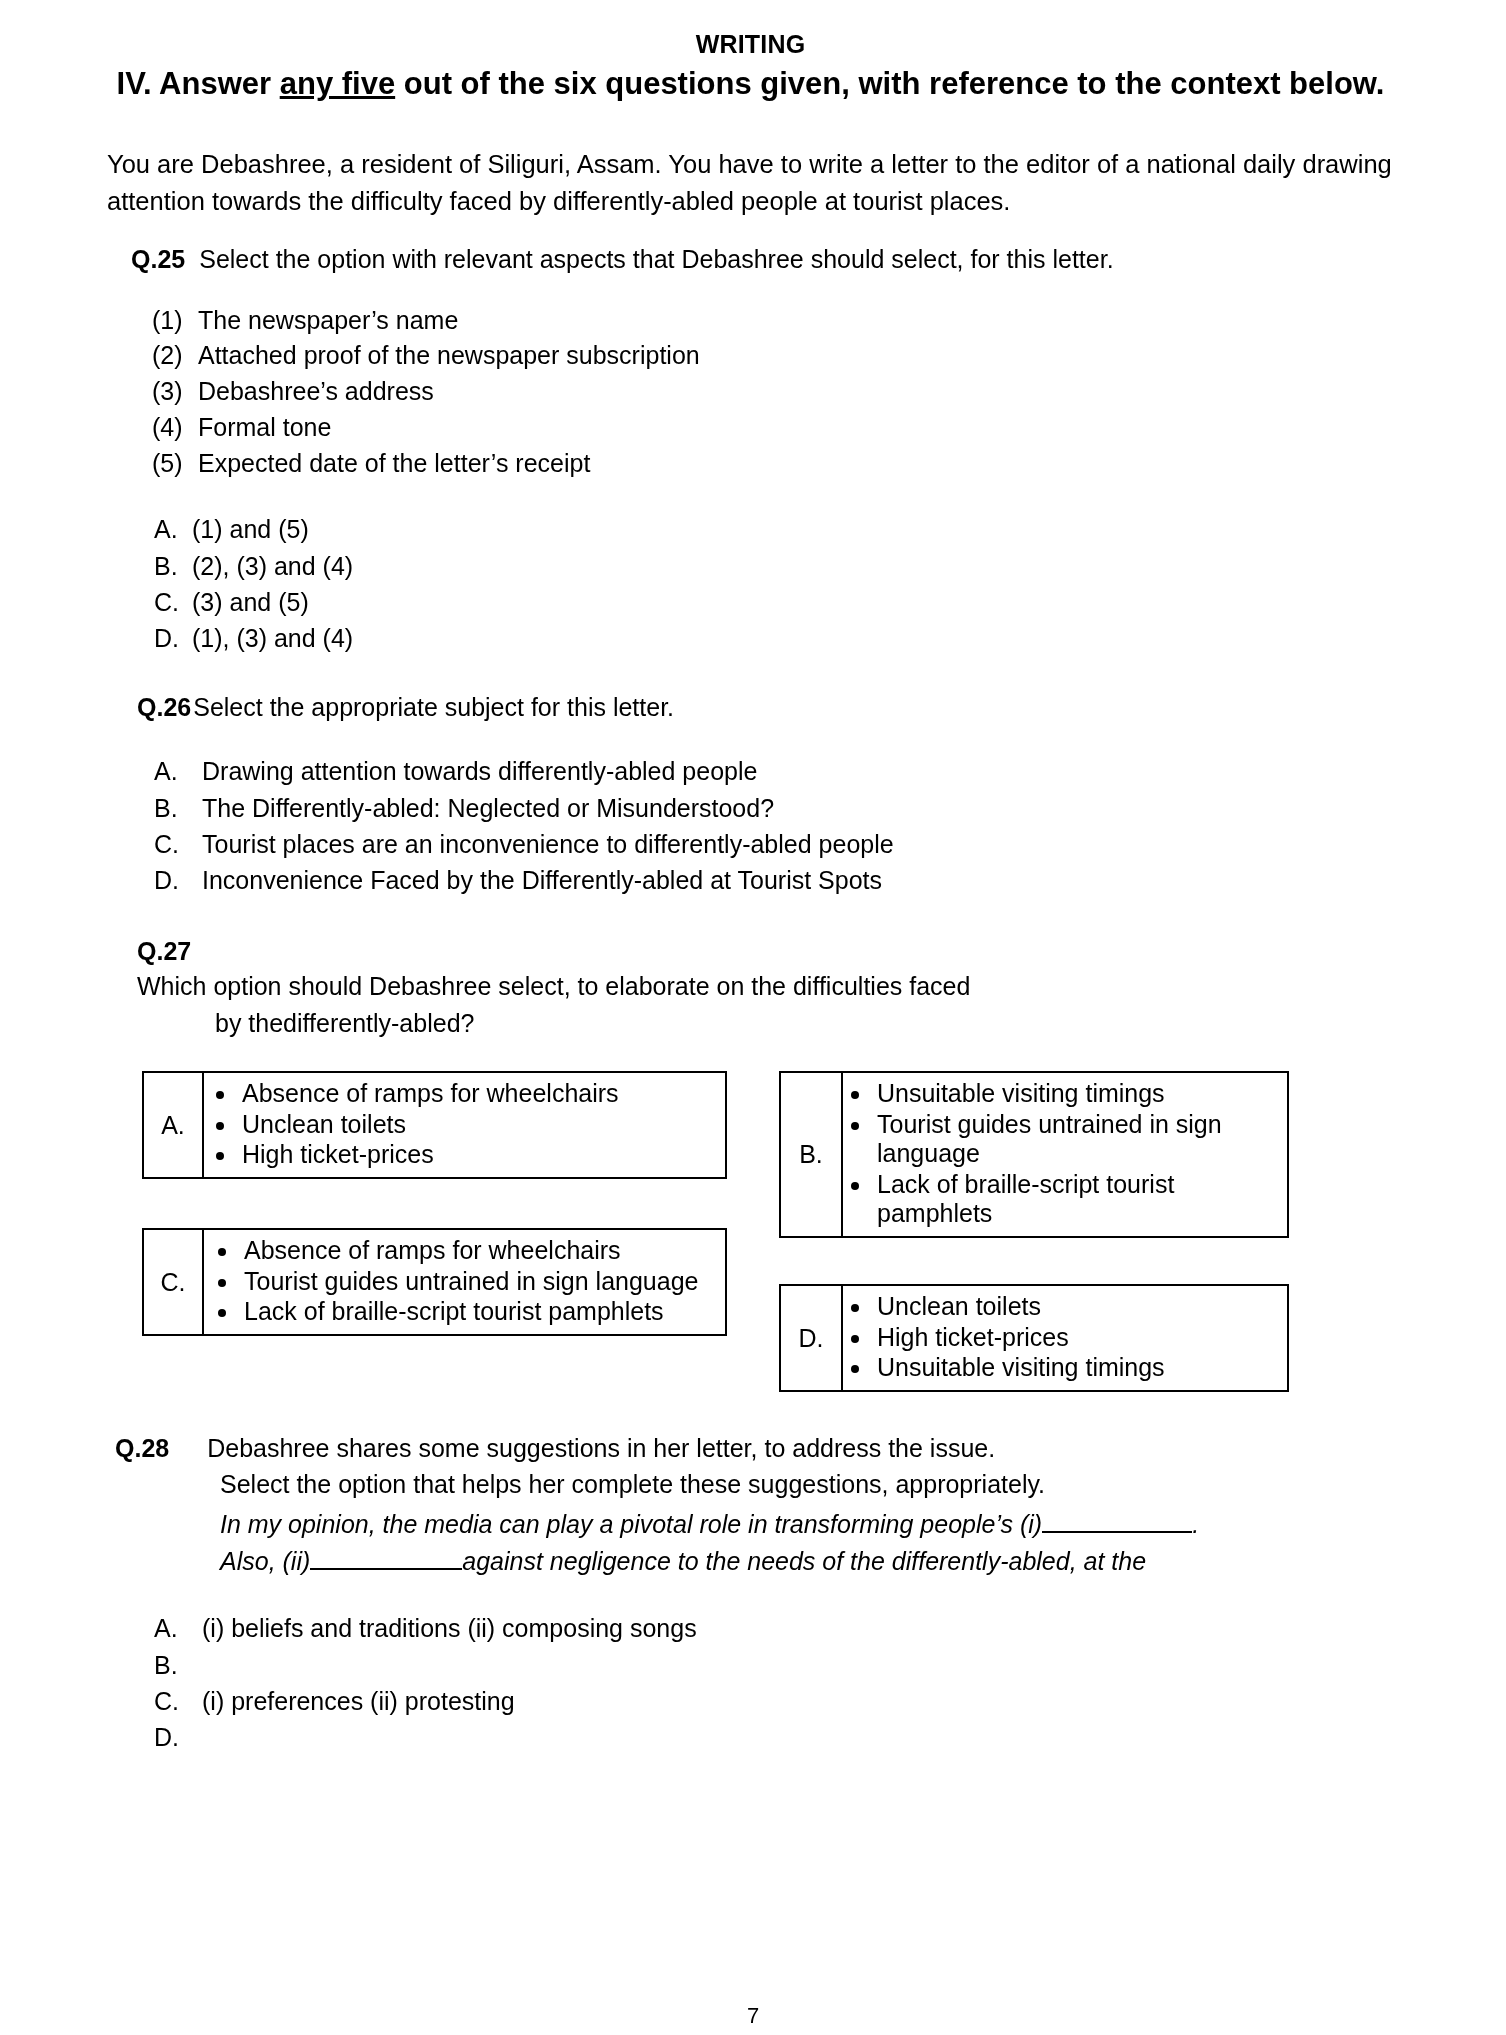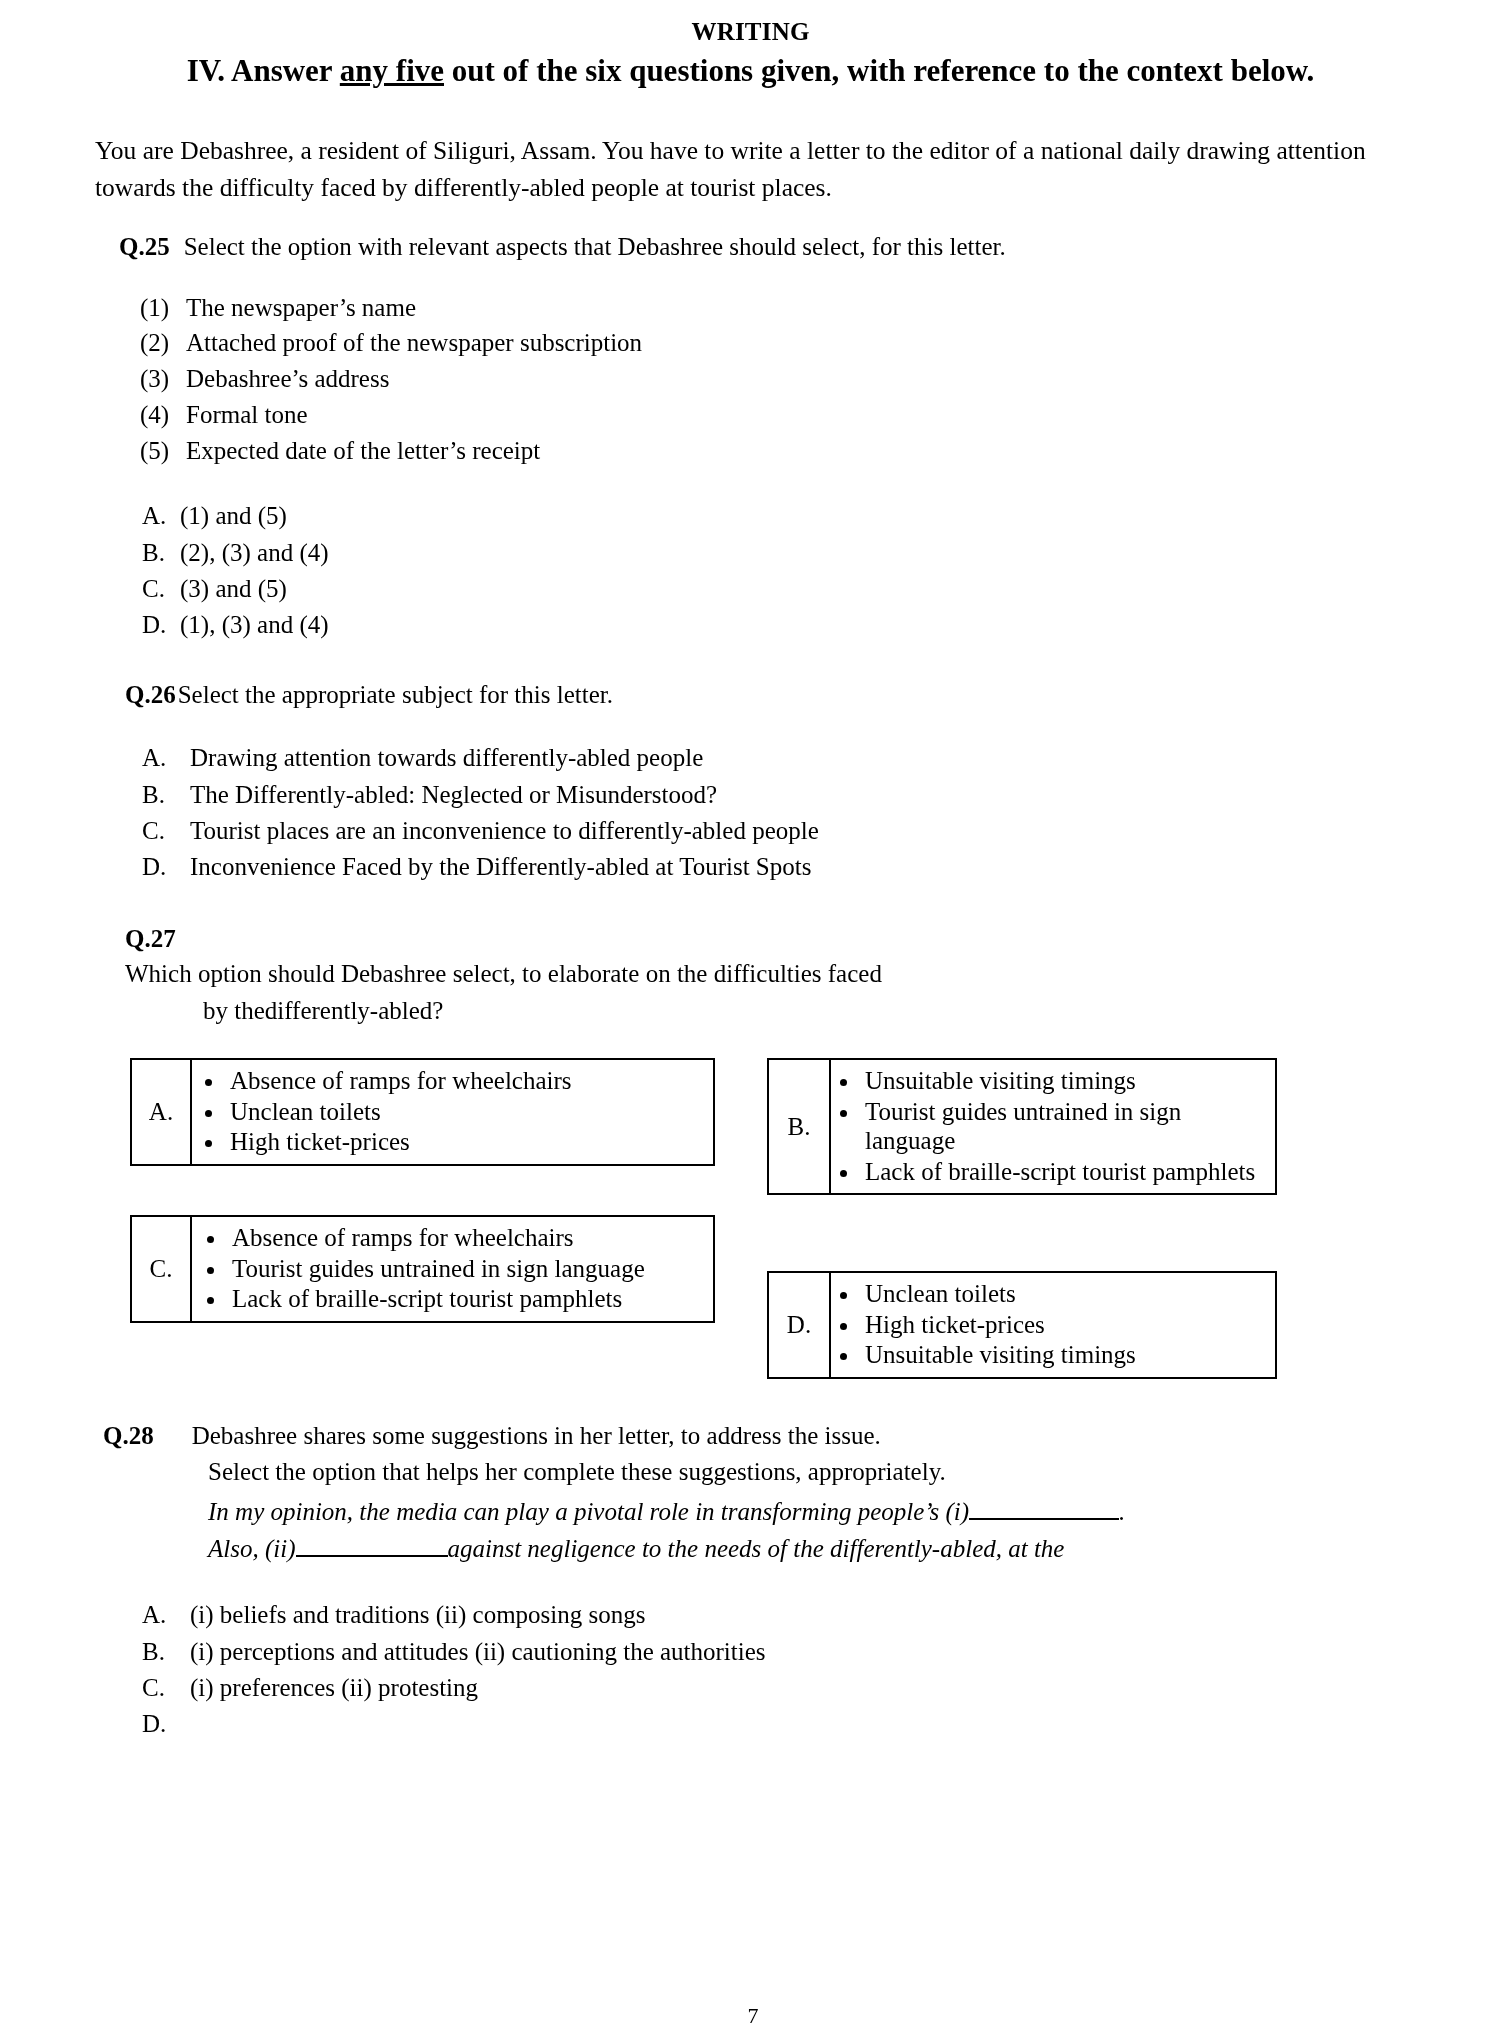--- a/index.html
+++ b/index.html
@@ -12,23 +12,22 @@
     height: 2035px;
     font-family: "Liberation Sans", sans-serif;
     color: #000000;
     position: relative;
     overflow: hidden;
   }
   .page {
     position: relative;
     width: 1506px;
     height: 2035px;
-    padding: 0;
+    padding: 12px;
     box-sizing: border-box;
-    font-family: Liberation Serif, serif;
   }
   .inner {
     padding: 14px 100px 0 95px;
   }
 
   
   .section-title {
     text-align: center;
     font-weight: bold;
     font-size: 25px;
@@ -333,21 +332,20 @@
         <div><span>Also, (ii)</span><span class="blank w2"></span><span>against negligence to the needs of the differently-abled, at the</span></div>
       </div>
 
       <div class="opt-list wide" style="margin-top:30px;">
         <div class="opt-item spaced">
           <span class="ltr">A.</span>
           <span>(i) beliefs and traditions (ii) composing songs</span>
         </div>
         <div class="opt-item spaced">
           <span class="ltr">B.</span>
-          <span>(i) perceptions and attitudes (ii) cautioning the authorities</span>
         </div>
         <div class="opt-item spaced">
           <span class="ltr">C.</span>
           <span>(i) preferences (ii) protesting</span>
         </div>
         <div class="opt-item spaced">
           <span class="ltr">D.</span>
         </div>
       </div>
     </div>

